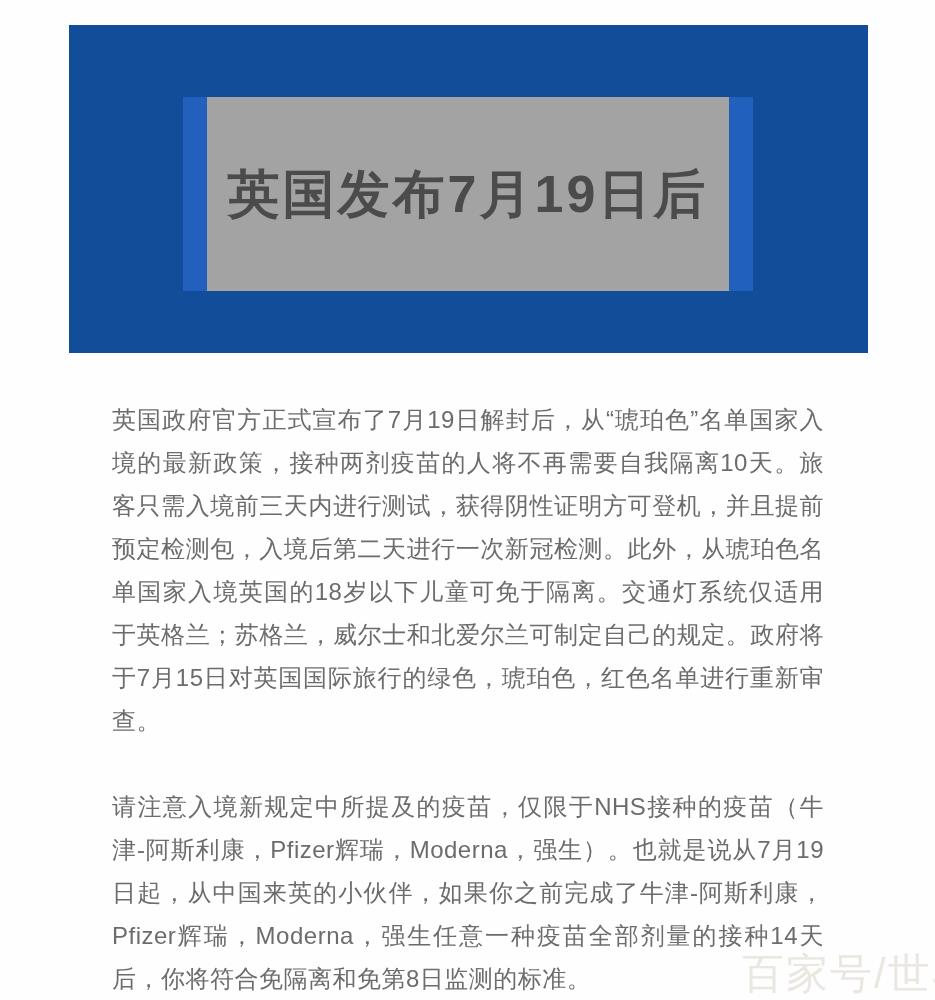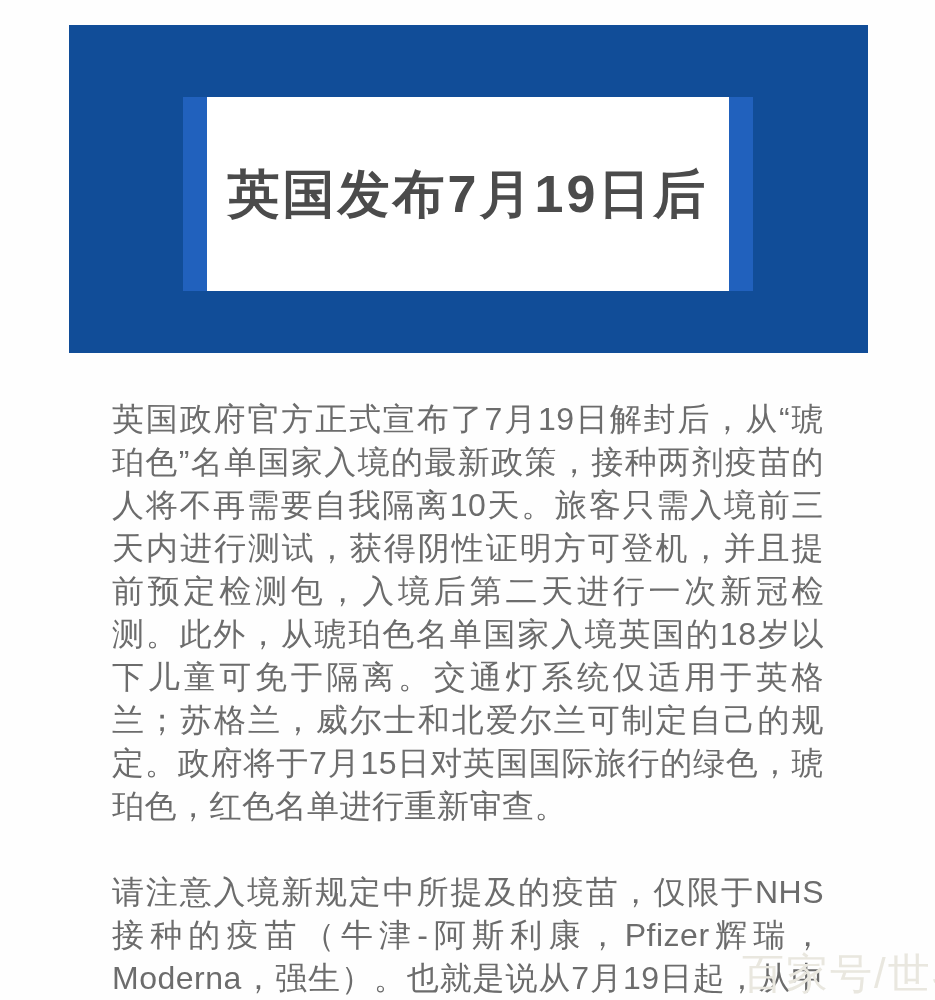--- a/index.html
+++ b/index.html
@@ -35,21 +35,21 @@
     width: 570px;
     height: 194px;
     background: #2161bd;
   }
   .title-card {
     position: absolute;
     left: 24px;
     top: 0;
     width: 522px;
     height: 194px;
-    background: #ffffff;
+    background: #a3a3a3;
     display: flex;
     flex-direction: column;
     justify-content: center;
     align-items: center;
   }
   .title-line {
     font-size: 52px;
     line-height: 64px;
     font-weight: bold;
     color: #4b4b4b;
@@ -58,21 +58,21 @@
   }
   
   .content {
     position: absolute;
     left: 112px;
     top: 398px;
     width: 712px;
   }
   .content p {
     margin: 0 0 43px 0;
-    font-size: 32px;
+    font-size: 24px;
     line-height: 43px;
     letter-spacing: 0.5px;
     color: #6c6c6c;
     text-align: justify;
     text-justify: inter-ideograph;
   }
   
   .watermark {
     position: absolute;
     left: 742px;

